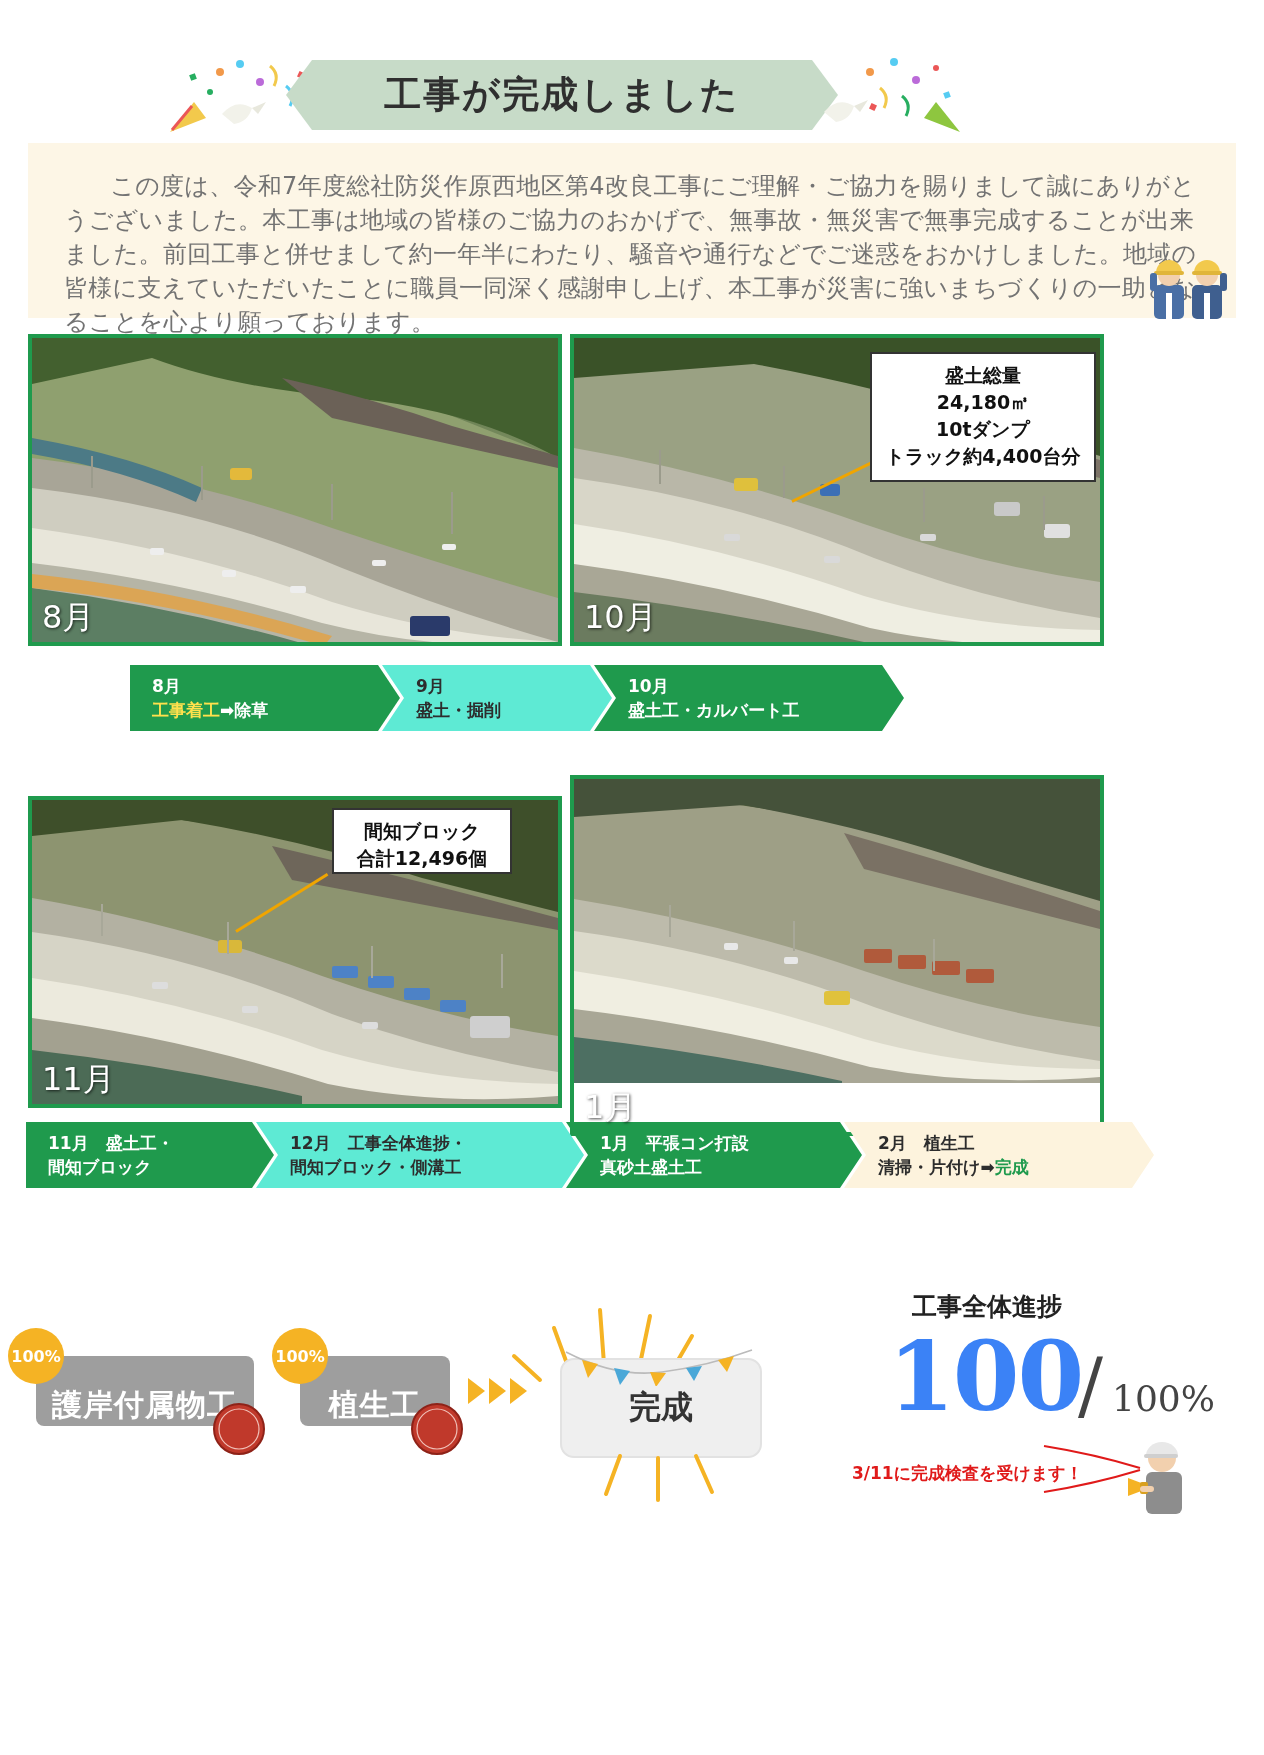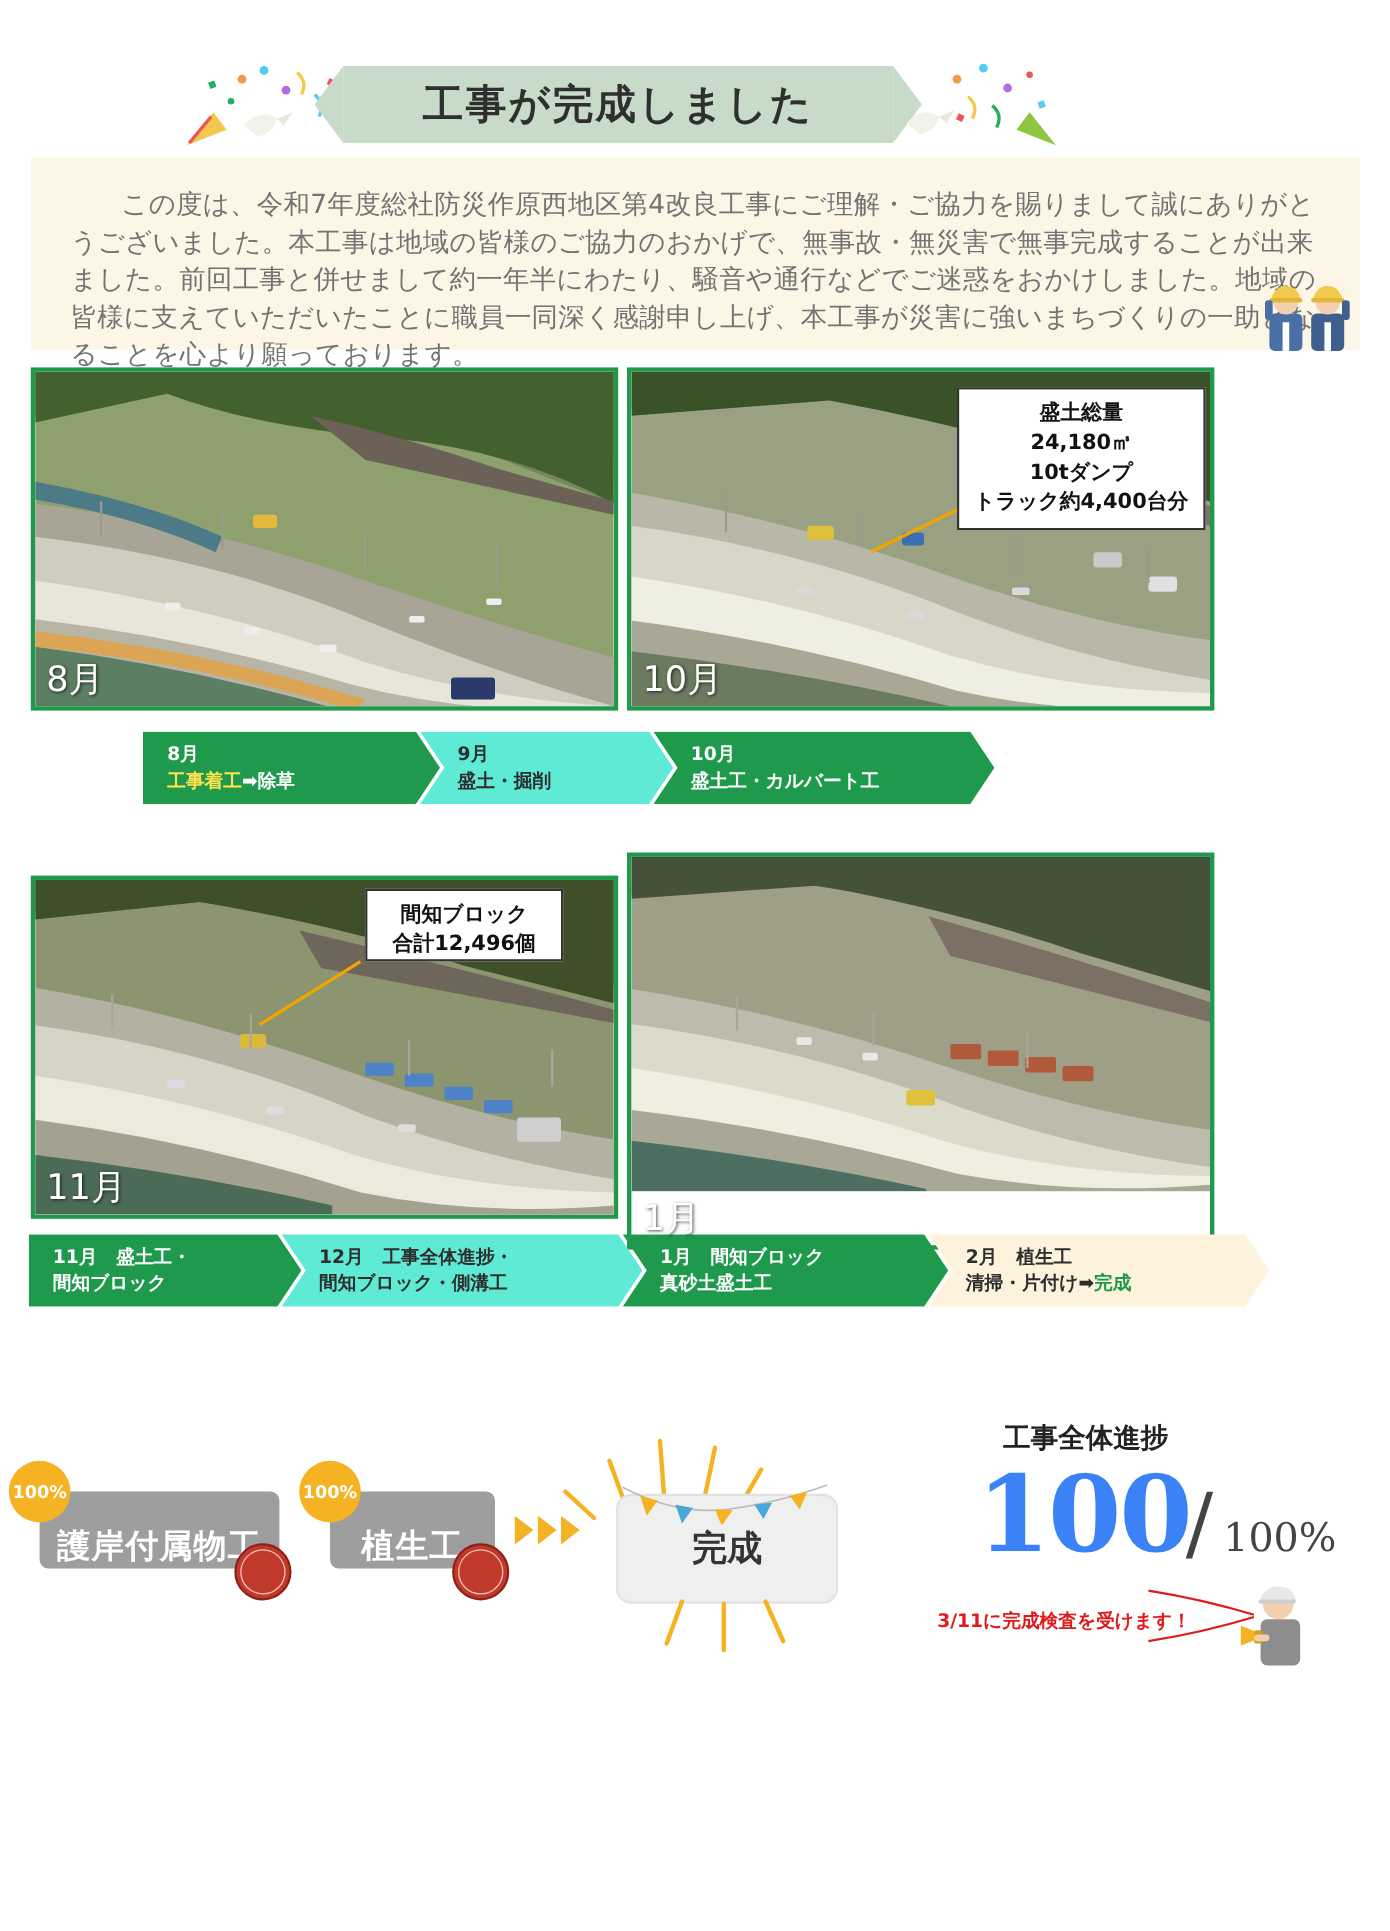--- a/index.html
+++ b/index.html
@@ -512,21 +512,21 @@
 <div class="timeline" style="left:26px; top:1122px;">
   <div class="chev c-green" style="width:248px;">
     <span class="chev-line1">11月　盛土工・</span>
     <span class="chev-line2">間知ブロック</span>
   </div>
   <div class="chev c-lightgreen" style="width:328px;">
     <span class="chev-line1">12月　工事全体進捗・</span>
     <span class="chev-line2">間知ブロック・側溝工</span>
   </div>
   <div class="chev c-green" style="width:296px;">
-    <span class="chev-line1">1月　間知ブロック</span>
+    <span class="chev-line1">1月　平張コン打設</span>
     <span class="chev-line2">真砂土盛土工</span>
   </div>
   <div class="chev c-cream" style="width:310px;">
     <span class="chev-line1">2月　植生工</span>
     <span class="chev-line2">清掃・片付け➡<span class="hl-green">完成</span></span>
   </div>
 </div>
 
 <div class="progress-area">
 

